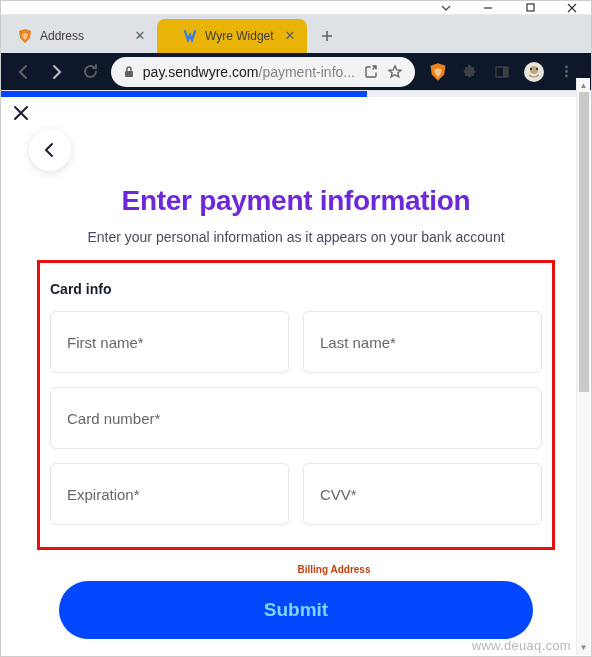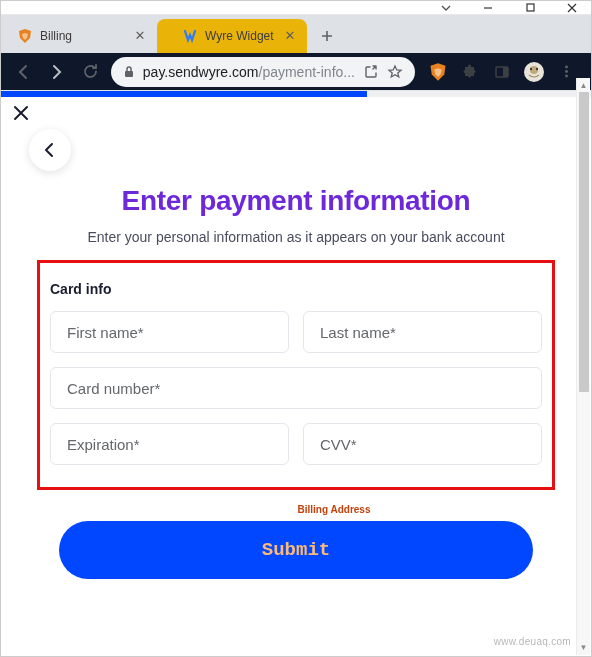--- a/index.html
+++ b/index.html
@@ -38,34 +38,34 @@
     .back-circle { position: absolute; top: 38px; left: 28px; width: 42px; height: 42px; border-radius: 50%; background: #fff; box-shadow: 0 2px 8px rgba(0,0,0,0.12); display: flex; align-items: center; justify-content: center; }
     
     .content { padding: 88px 26px 0; text-align: center; }
     .h1 { font-size: 28px; font-weight: 700; color: #6d28d9; margin-bottom: 10px; letter-spacing: -0.3px; }
     .subtitle { font-size: 14px; color: #4a4d5e; line-height: 1.5; max-width: 420px; margin: 0 auto; }
     
     .highlight-box { border: 3px solid #e61010; margin: 12px 36px 0; padding: 18px 10px 22px; text-align: left; }
     .section-label { font-size: 14px; font-weight: 700; color: #1a1d2e; margin-bottom: 14px; }
     .row { display: flex; gap: 14px; margin-bottom: 14px; }
     .row:last-child { margin-bottom: 0; }
-    .input { flex: 1; height: 42px; border: 1px solid #e4e6eb; border-radius: 6px; padding: 0 16px; font-size: 15px; color: #1a1d2e; background: #fff; outline: none; }
+    .input { flex: 1; height: 62px; border: 1px solid #e4e6eb; border-radius: 6px; padding: 0 16px; font-size: 15px; color: #1a1d2e; background: #fff; outline: none; }
     .input::placeholder { color: #65676b; }
     
     .billing-label { font-size: 10px; font-weight: 700; color: #c2410c; margin: 14px 0 0 76px; text-align: center; }
     
     .submit-wrap { padding: 6px 58px 0; }
-    .submit-btn { width: 100%; height: 58px; background: #0047ff; color: #fdba74; border: none; border-radius: 30px; font-size: 19px; font-weight: 600; cursor: pointer; font-family: Liberation Mono, monospace; }
+    .submit-btn { width: 100%; height: 58px; background: #0047ff; color: #7dd3fc; border: none; border-radius: 30px; font-size: 19px; font-weight: 600; cursor: pointer; }
     
     .scrollbar-track { position: absolute; right: 1px; top: 91px; width: 14px; height: calc(657px - 91px - 17px); background: #f7f7f7; border-left: 1px solid #ececec; }
     .scrollbar-thumb { position: absolute; left: 2px; top: 0; width: 10px; height: 300px; background: #c9c9c9; border-radius: 1px; }
     .scrollbar-up { position: absolute; right: 1px; top: 77px; width: 14px; height: 14px; background: #f7f7f7; border-left: 1px solid #ececec; display:flex; align-items:center; justify-content:center; font-size:8px; color:#888; }
     .scrollbar-down { position: absolute; right: 1px; bottom: 1px; width: 14px; height: 16px; background: #f7f7f7; border-left: 1px solid #ececec; display:flex; align-items:center; justify-content:center; font-size:8px; color:#888; }
     
-    .watermark { position: absolute; bottom: 9px; right: 20px; font-size: 10px; color: #b8b8b8; letter-spacing: 0.3px; }
+    .watermark { position: absolute; bottom: 3px; right: 20px; font-size: 13px; color: #b8b8b8; letter-spacing: 0.3px; }
     
     
     svg { display: block; }
   </style>
 </head>
 <body>
 
 <div class="titlebar">
   <div class="win-controls">
     <span class="win-btn">
@@ -92,21 +92,21 @@
 </div>
 
 <div class="tabstrip">
   <div class="tab">
     <span class="tab-favicon">
       <svg width="16" height="16" viewBox="0 0 16 16">
           <path d="M2 3 L8 1 L14 3 L13 10 L8 15 L3 10 Z" fill="#e8821e"></path>
           <path d="M5 6 L8 5 L11 6 L10 10 L8 12 L6 10 Z" fill="#f5c28c"></path>
         </svg>
     </span>
-    <span class="tab-title">Billing</span>
+    <span class="tab-title">Address</span>
     <span class="tab-close">✕</span>
   </div>
   <div class="tab active">
     <span class="tab-favicon">
       <svg width="16" height="16" viewBox="0 0 16 16">
           <path d="M3 3 L6 12 L8 7 L10 12 L13 3" stroke="#2e7cf6" stroke-width="2.2" fill="none" stroke-linecap="round"></path>
         </svg>
     </span>
     <span class="tab-title">Wyre Widget</span>
     <span class="tab-close">✕</span>

